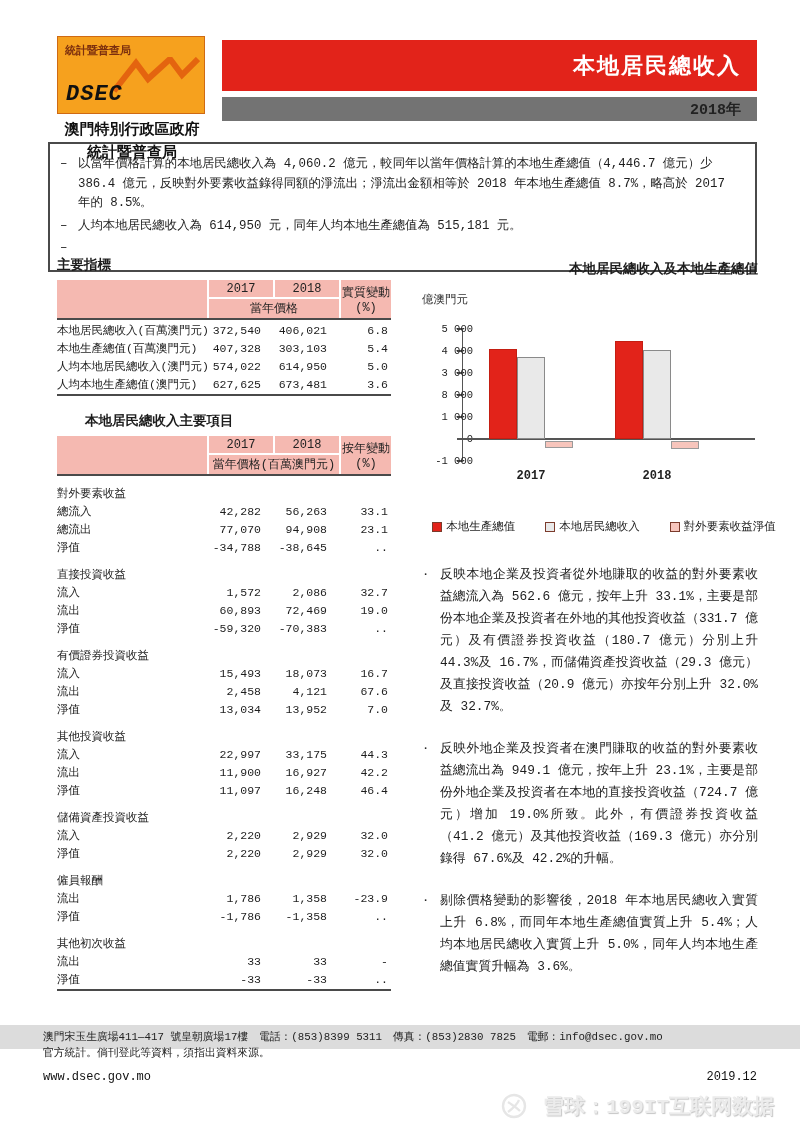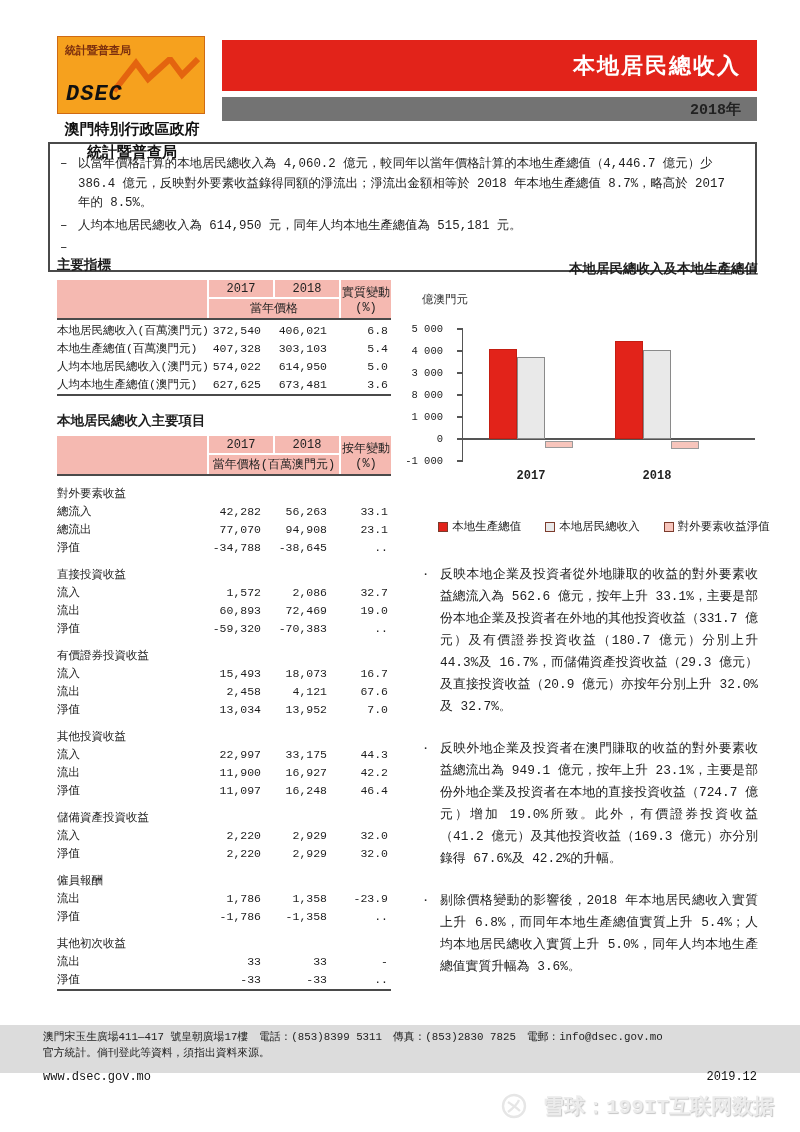--- a/index.html
+++ b/index.html
@@ -51,35 +51,35 @@
   .tbl-note{font-size:11px;margin-top:5px;}
   .tbl2{margin-top:0;}
   table.stat tbody td{line-height:18px;}
 
   
   .chart-title{text-align:right;font-size:13.5px;font-weight:bold;margin:4px 0 14px 0;}
   .unit-label{font-size:11.5px;margin:0 0 22px 2px;color:#333;}
   .plot-wrap{position:relative;margin-left:42px;width:292px;height:176px;}
   .plot{position:relative;width:292px;height:132px;border-left:1.5px solid #555;}
   .ytick{position:absolute;left:-6px;width:6px;height:1.5px;background:#555;}
-  .ytick-label{position:absolute;right:312px;width:38px;text-align:right;font-size:10.5px;color:#222;
+  .ytick-label{position:absolute;right:282px;width:38px;text-align:right;font-size:10.5px;color:#222;
                transform:translateY(-50%);white-space:nowrap;}
   .zero-line{position:absolute;left:0;width:100%;height:1.5px;background:#555;}
   .bar{position:absolute;box-sizing:border-box;}
   .cat-label{position:absolute;text-align:center;font-size:12px;font-weight:bold;color:#222;}
-  .legend{display:flex;justify-content:center;gap:24px;margin:14px 0 12px 30px;font-size:11.5px;text-align:center;}
+  .legend{display:flex;justify-content:center;gap:30px;margin:14px 0 12px 30px;font-size:11.5px;text-align:center;}
   .legend-item{display:flex;align-items:center;gap:4px;white-space:nowrap;}
   .legend-swatch{width:8px;height:8px;border:1px solid #7b3b2c;display:inline-block;}
 
   .right-bullets{margin-top:30px;}
   .r-bullet{display:flex;font-size:12.8px;line-height:1.72;margin-bottom:20px;text-align:justify;}
   .r-bullet .dot{flex:0 0 20px;font-size:11px;padding-top:2px;}
 
   
-  .footer-band{position:absolute;left:0;top:1025px;width:800px;height:48px;background:#dcdcdc;
+  .footer-band{position:absolute;left:0;top:1025px;width:800px;height:24px;background:#dcdcdc;
                box-sizing:border-box;padding:5px 40px 0 43px;font-size:10.8px;line-height:1.45;color:#222;}
   .site-row{position:absolute;left:43px;right:43px;top:1070px;display:flex;justify-content:space-between;
             font-size:12px;color:#111;}
   .watermark{position:absolute;right:26px;top:1092px;display:flex;align-items:center;gap:16px;
              font-size:21px;font-weight:bold;color:#ececec;text-shadow:1px 1px 1px #c6c6c6;}
   a{color:inherit;text-decoration:none;}
 </style>
 </head>
 <body>
 
@@ -158,21 +158,21 @@
           </tr>
           <tr>
             <td class="lbl">人均本地生產總值(澳門元)</td>
             <td class="num">627,625</td>
             <td class="num">673,481</td>
             <td class="chg">3.6</td>
           </tr>
         </tbody>
     </table>
 
-    <div class="sec-title" style="margin-top:16px;">本地居民總收入主要項目</div>
+    <div class="sec-title" style="margin-top:16px;margin-left:28px;">本地居民總收入主要項目</div>
     <table class="stat tbl2">
       <colgroup>
           <col class="c-label">
           <col class="c-y1">
           <col class="c-y2">
           <col class="c-chg">
         </colgroup>
       <thead>
         <tr>
           <th rowspan="2" class="sep-r"></th>

